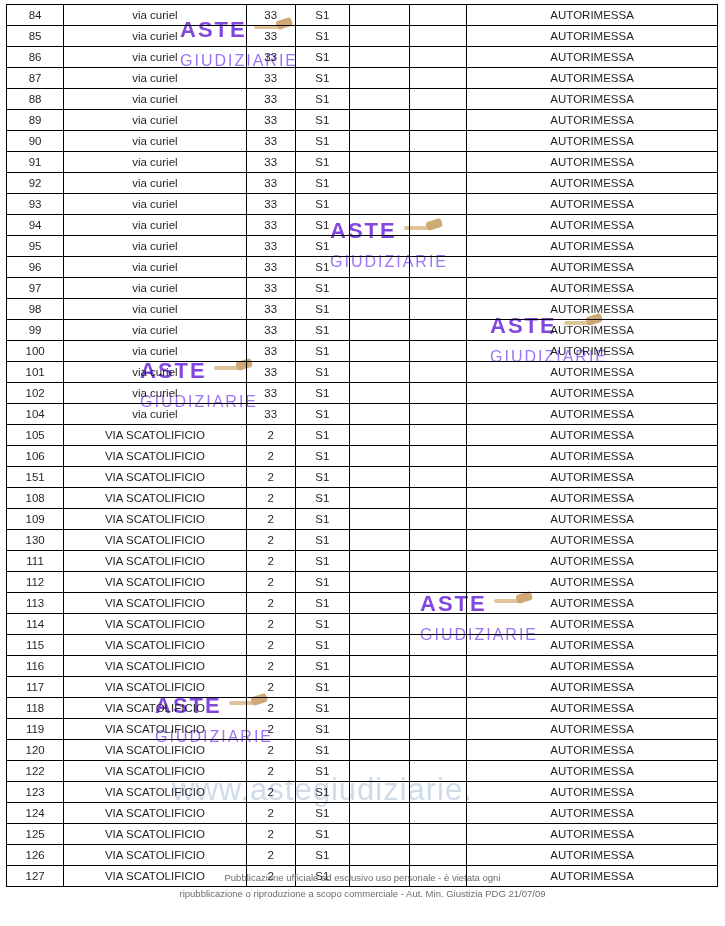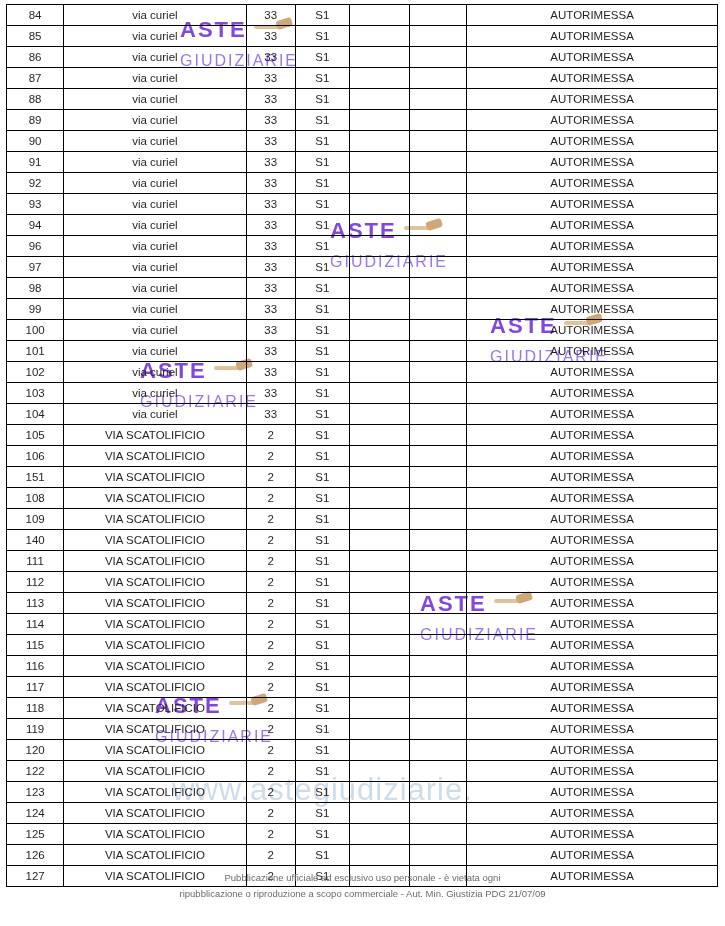--- a/index.html
+++ b/index.html
@@ -263,20 +263,29 @@
       <tr>
         <td class="c-num">94</td>
         <td class="c-addr">via curiel</td>
         <td class="c-civ">33</td>
         <td class="c-cat">S1</td>
         <td class="c-e1"></td>
         <td class="c-e2"></td>
         <td class="c-dest">AUTORIMESSA</td>
       </tr>
       <tr>
+        <td class="c-num">95</td>
+        <td class="c-addr">via curiel</td>
+        <td class="c-civ">33</td>
+        <td class="c-cat">S1</td>
+        <td class="c-e1"></td>
+        <td class="c-e2"></td>
+        <td class="c-dest">AUTORIMESSA</td>
+      </tr>
+      <tr>
         <td class="c-num">96</td>
         <td class="c-addr">via curiel</td>
         <td class="c-civ">33</td>
         <td class="c-cat">S1</td>
         <td class="c-e1"></td>
         <td class="c-e2"></td>
         <td class="c-dest">AUTORIMESSA</td>
       </tr>
       <tr>
         <td class="c-num">97</td>
@@ -326,29 +335,20 @@
       <tr>
         <td class="c-num">102</td>
         <td class="c-addr">via curiel</td>
         <td class="c-civ">33</td>
         <td class="c-cat">S1</td>
         <td class="c-e1"></td>
         <td class="c-e2"></td>
         <td class="c-dest">AUTORIMESSA</td>
       </tr>
       <tr>
-        <td class="c-num">103</td>
-        <td class="c-addr">via curiel</td>
-        <td class="c-civ">33</td>
-        <td class="c-cat">S1</td>
-        <td class="c-e1"></td>
-        <td class="c-e2"></td>
-        <td class="c-dest">AUTORIMESSA</td>
-      </tr>
-      <tr>
         <td class="c-num">104</td>
         <td class="c-addr">via curiel</td>
         <td class="c-civ">33</td>
         <td class="c-cat">S1</td>
         <td class="c-e1"></td>
         <td class="c-e2"></td>
         <td class="c-dest">AUTORIMESSA</td>
       </tr>
       <tr>
         <td class="c-num">105</td>
@@ -389,21 +389,21 @@
       <tr>
         <td class="c-num">109</td>
         <td class="c-addr">VIA SCATOLIFICIO</td>
         <td class="c-civ">2</td>
         <td class="c-cat">S1</td>
         <td class="c-e1"></td>
         <td class="c-e2"></td>
         <td class="c-dest">AUTORIMESSA</td>
       </tr>
       <tr>
-        <td class="c-num">140</td>
+        <td class="c-num">130</td>
         <td class="c-addr">VIA SCATOLIFICIO</td>
         <td class="c-civ">2</td>
         <td class="c-cat">S1</td>
         <td class="c-e1"></td>
         <td class="c-e2"></td>
         <td class="c-dest">AUTORIMESSA</td>
       </tr>
       <tr>
         <td class="c-num">111</td>
         <td class="c-addr">VIA SCATOLIFICIO</td>

